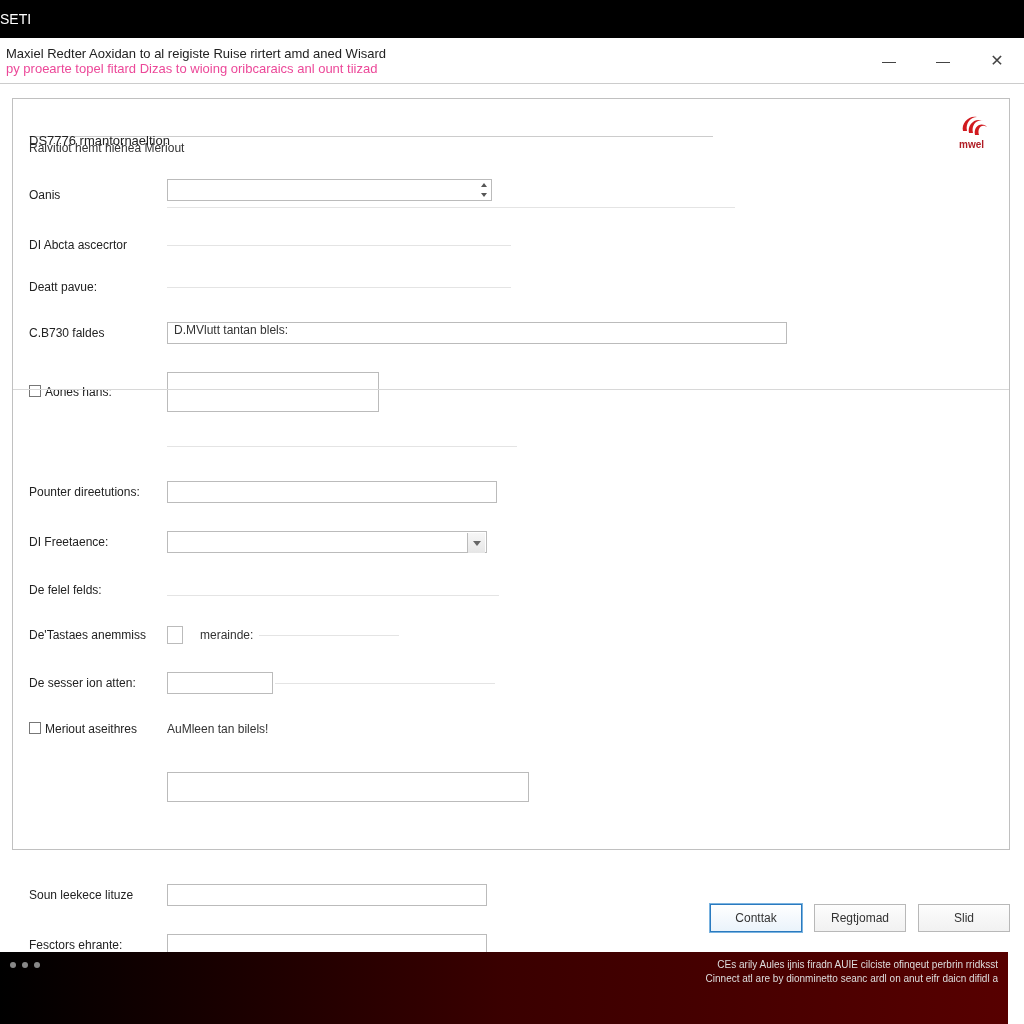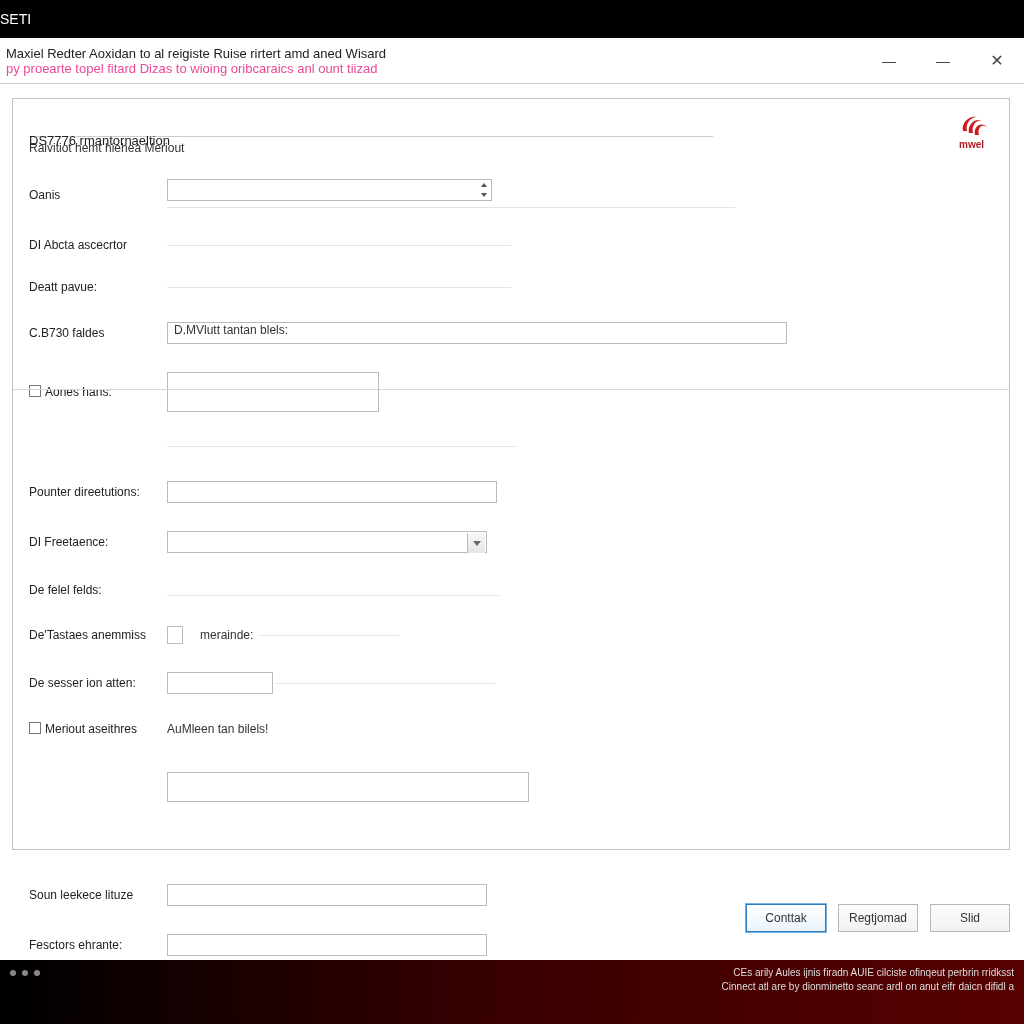--- a/index.html
+++ b/index.html
@@ -38,23 +38,23 @@
   .stepper .spin div { flex: 1; display: flex; align-items: center; justify-content: center; cursor: pointer; }
   .stepper .spin div::after { content: ""; border-left: 3px solid transparent; border-right: 3px solid transparent; }
   .stepper .spin .up::after { border-bottom: 4px solid #555; }
   .stepper .spin .dn::after { border-top: 4px solid #555; }
   .rule-lt { border: none; border-top: 1px solid #e4e4e4; width: 344px; margin: 2px 0 2px 0; }
   .rule-lt2 { border: none; border-top: 1px solid #e4e4e4; width: 350px; margin: 6px 0; }
   .panel-sep { position: absolute; left: 0; right: 0; top: 290px; border-top: 1px solid #d8d8d8; }
   .inline-label { font-size: 12px; color: #333; padding-left: 6px; }
   .row-inline { display: flex; align-items: center; gap: 0; }
   .bottom-bar { position: absolute; bottom: 18px; right: 14px; display: flex; gap: 12px; }
-  .btn { width: 80px; height: 28px; border: 1px solid #b8b8b8; background: linear-gradient(#fdfdfd,#f1f1f1); font-size: 12px; color: #333; cursor: pointer; }
+  .btn { width: 92px; height: 28px; border: 1px solid #b8b8b8; background: linear-gradient(#fdfdfd,#f1f1f1); font-size: 12px; color: #333; cursor: pointer; }
   .btn.primary { border: 1px solid #2a7abf; outline: 1px solid #7ab3e0; background: linear-gradient(#fff,#eaf3fb); }
-  .footer { position: absolute; left: 0; right: 0; bottom: 0; height: 64px; background: linear-gradient(90deg, #000 0%, #140000 18%, #3a0000 50%, #570000 100%); color: #ddd; font-size: 10px; display: flex; justify-content: space-between; align-items: flex-start; padding: 6px 10px; }
+  .footer { position: absolute; left: 0; right: 16px; bottom: 0; height: 72px; background: linear-gradient(90deg, #000 0%, #140000 18%, #3a0000 50%, #570000 100%); color: #ddd; font-size: 10px; display: flex; justify-content: space-between; align-items: flex-start; padding: 6px 10px; }
   .footer .left { display: flex; gap: 6px; align-items: center; }
   .footer .dot { width: 6px; height: 6px; background: #888; border-radius: 50%; margin-top: 4px; }
   .footer .right { text-align: right; line-height: 14px; }
 </style>
 </head>
 <body>
 
 <div class="top-black">
   <span>SETI</span>
 </div>

